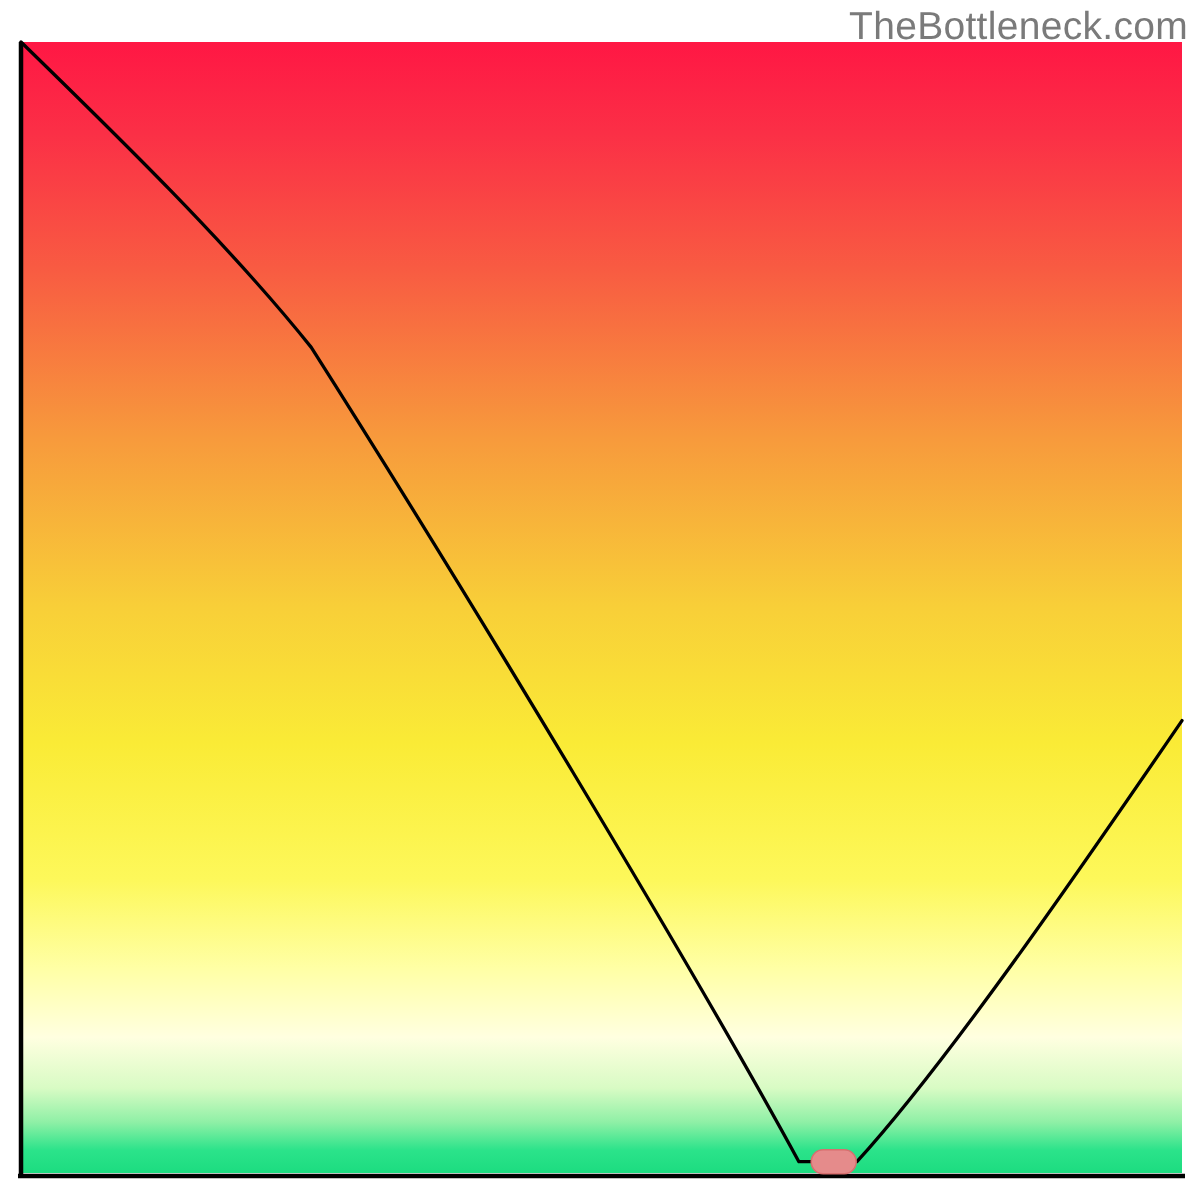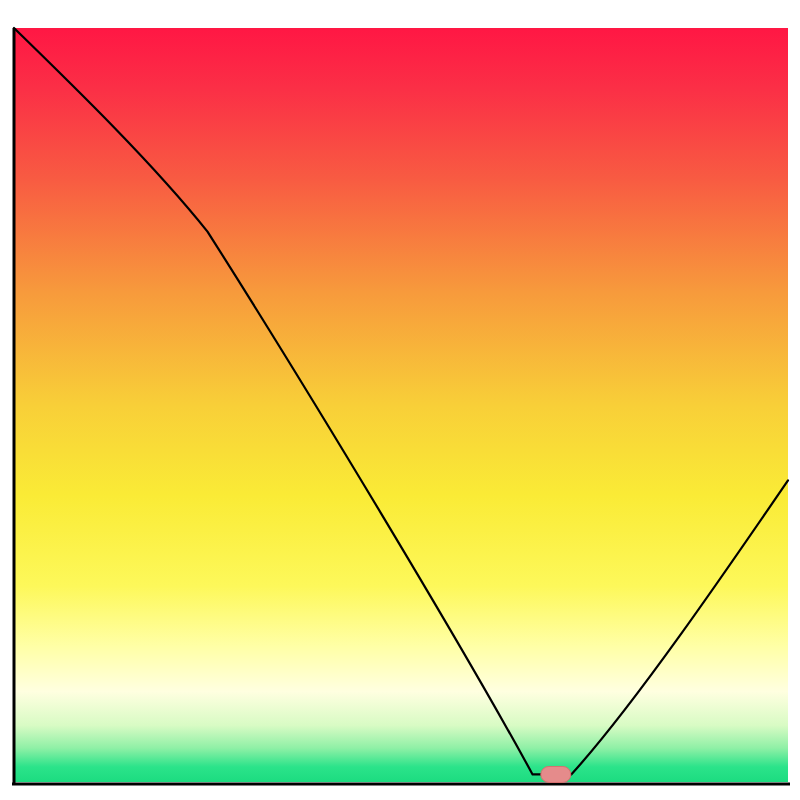--- a/index.html
+++ b/index.html
@@ -31,20 +31,21 @@
     left: 0;
     top: 0;
     width: 800px;
     height: 800px;
   }
 </style>
 </head>
 <body>
 
 <div id="container">
+  <div id="watermark">TheBottleneck.com</div>
 
   <svg class="chart" viewBox="0 0 800 800">
     <defs>
       <linearGradient id="bg-grad" x1="0" y1="0" x2="0" y2="1">
           <stop offset="0%" stop-color="#ff1744"></stop>
           <stop offset="8%" stop-color="#fb2f46"></stop>
           <stop offset="20%" stop-color="#f85b42"></stop>
           <stop offset="35%" stop-color="#f79a3c"></stop>
           <stop offset="50%" stop-color="#f8cf38"></stop>
           <stop offset="62%" stop-color="#faeb36"></stop>

